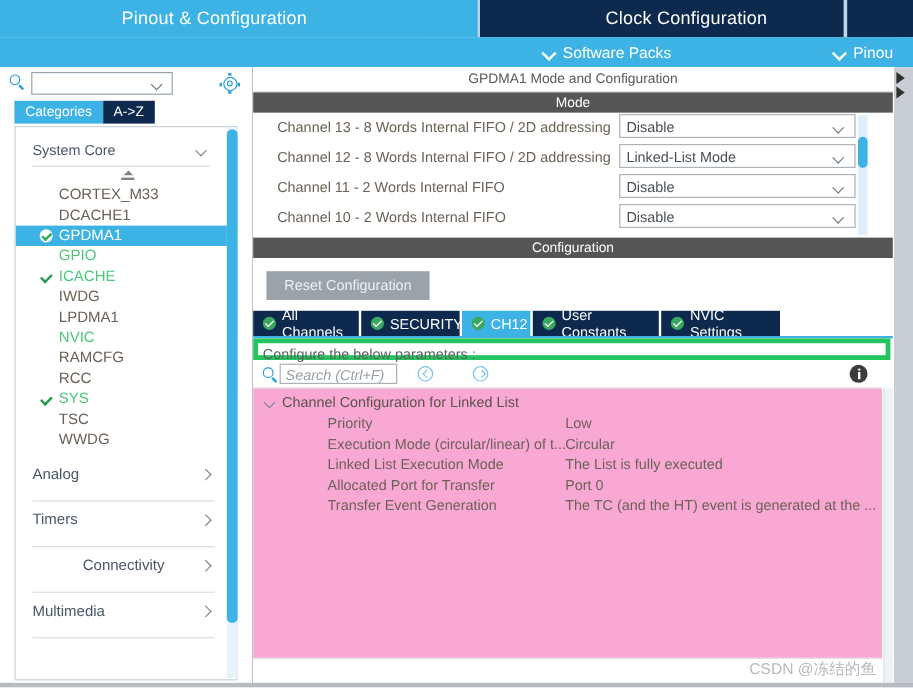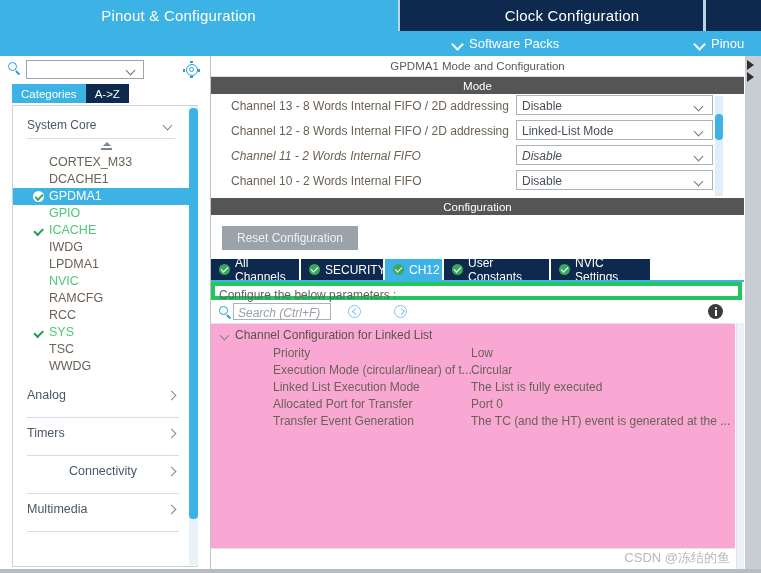--- a/index.html
+++ b/index.html
@@ -305,21 +305,21 @@
             <span class="a"></span>
           </div>
         </div>
         <div class="mrow" style="top: 25px;">
           <div class="mlabel">Channel 12 - 8 Words Internal FIFO / 2D addressing</div>
           <div class="msel">
             <span class="v">Linked-List Mode</span>
             <span class="a"></span>
           </div>
         </div>
-        <div class="mrow" style="top: 50px; font-style: italic;">
+        <div class="mrow" style="top: 50px;">
           <div class="mlabel">Channel 11  - 2 Words Internal FIFO</div>
           <div class="msel">
             <span class="v">Disable</span>
             <span class="a"></span>
           </div>
         </div>
         <div class="mrow" style="top: 75px;">
           <div class="mlabel">Channel 10  - 2 Words Internal FIFO</div>
           <div class="msel">
             <span class="v">Disable</span>

